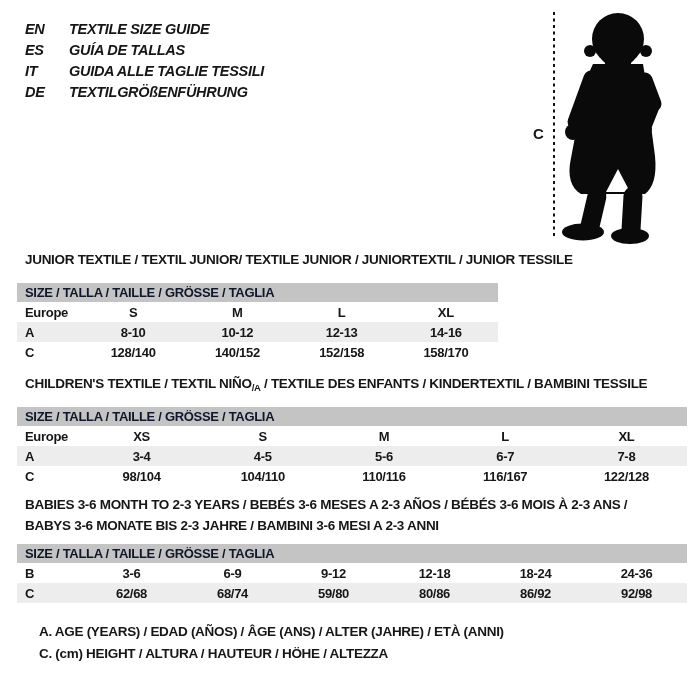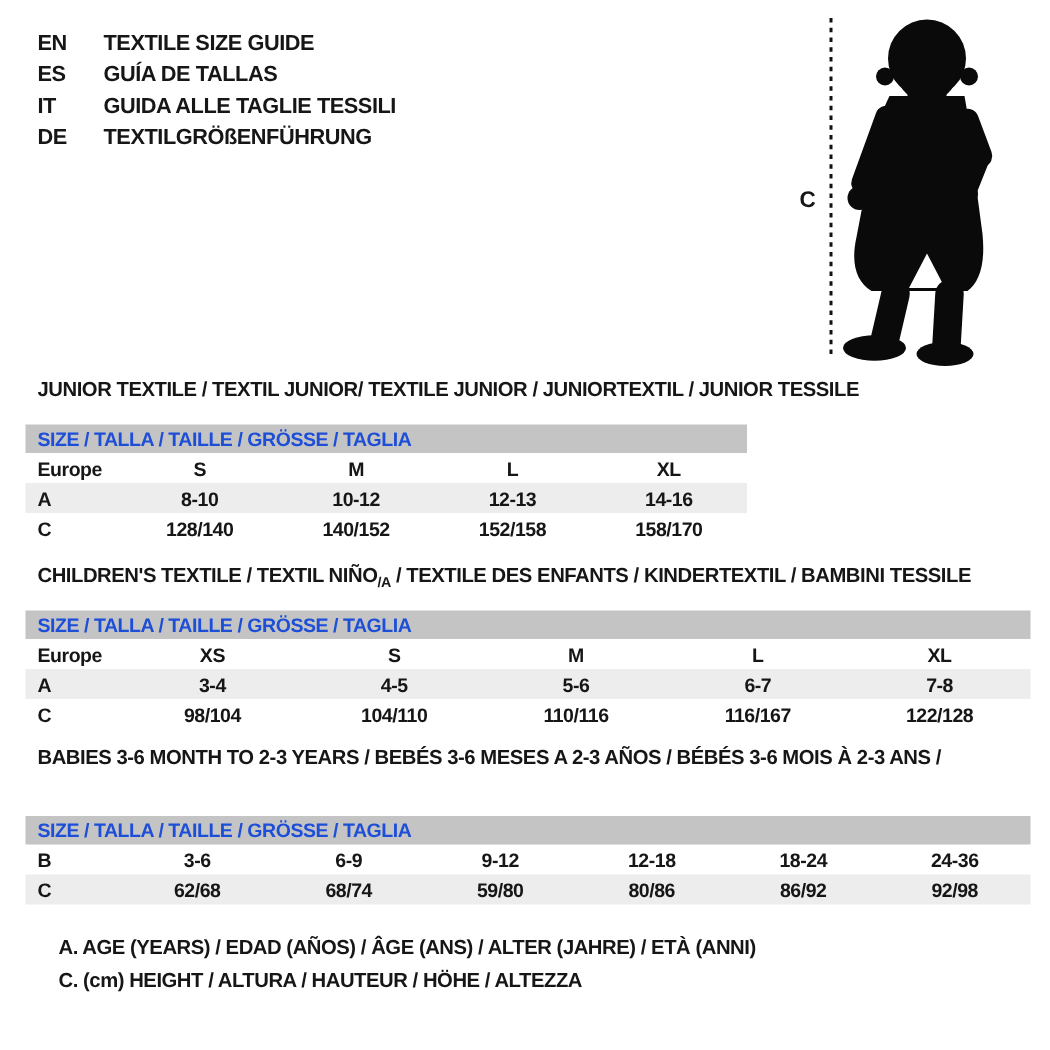--- a/index.html
+++ b/index.html
@@ -2,33 +2,33 @@
 <html><head>
 <meta charset="utf-8">
 <style>
   html,body{margin:0;padding:0;background:#fff;}
   .page{
     position:relative;width:700px;height:700px;background:#ffffff;overflow:hidden;
     font-family:"Liberation Sans","DejaVu Sans",sans-serif;color:#161616;
   }
   .abs{position:absolute;}
   
-  .lang-block{left:25px;top:18px;display:flex;flex-direction:column;}
+  .lang-block{left:25px;top:18px;display:flex;flex-direction:column;font-style:italic;}
   .lang-row{display:flex;height:21px;align-items:center;font-size:14.5px;font-weight:700;letter-spacing:-0.3px;}
   .lang-row .code{width:44px;}
   .lang-row .label{white-space:nowrap;}
   
   .sec-title{font-size:13.5px;font-weight:700;letter-spacing:-0.3px;white-space:nowrap;}
   .sub{font-size:9.5px;position:relative;top:3px;}
   
   .tbl{box-sizing:border-box;}
   .tbl .bar{
     height:19px;background:#c4c4c4;display:flex;align-items:center;
     padding-left:8px;box-sizing:border-box;font-size:13px;font-weight:700;
-    letter-spacing:-0.3px;color:#1d4ed8;
+    letter-spacing:-0.3px;color:#0f172a;
   }
   .trow{display:grid;height:20px;align-items:center;font-size:13px;font-weight:700;letter-spacing:-0.3px;}
   .t1 .trow{grid-template-columns:64px repeat(4,1fr);}
   .t2 .trow{grid-template-columns:64px repeat(5,1fr);}
   .t3 .trow{grid-template-columns:64px repeat(6,1fr);}
   .trow .lbl{padding-left:8px;text-align:left;}
   .trow .cell{text-align:center;}
   .shaded{background:#ededed;}
   
   .legend-block{left:39px;top:624px;display:flex;flex-direction:column;}
@@ -135,20 +135,21 @@
       <span class="lbl">C</span>
       <span class="cell">98/104</span>
       <span class="cell">104/110</span>
       <span class="cell">110/116</span>
       <span class="cell">116/167</span>
       <span class="cell">122/128</span>
     </div>
   </div>
 
   <div class="abs sec-title" style="left:25px;top:497px;">BABIES 3-6 MONTH TO 2-3 YEARS / BEBÉS 3-6 MESES A 2-3 AÑOS / BÉBÉS 3-6 MOIS À 2-3 ANS /</div>
+  <div class="abs sec-title" style="left:25px;top:518px;">BABYS 3-6 MONATE BIS 2-3 JAHRE / BAMBINI 3-6 MESI A 2-3 ANNI</div>
   <div class="abs tbl t3" style="left:17px;top:544px;width:670px;">
     <div class="bar">SIZE / TALLA / TAILLE / GRÖSSE / TAGLIA</div>
     <div class="trow">
       <span class="lbl">B</span>
       <span class="cell">3-6</span>
       <span class="cell">6-9</span>
       <span class="cell">9-12</span>
       <span class="cell">12-18</span>
       <span class="cell">18-24</span>
       <span class="cell">24-36</span>

